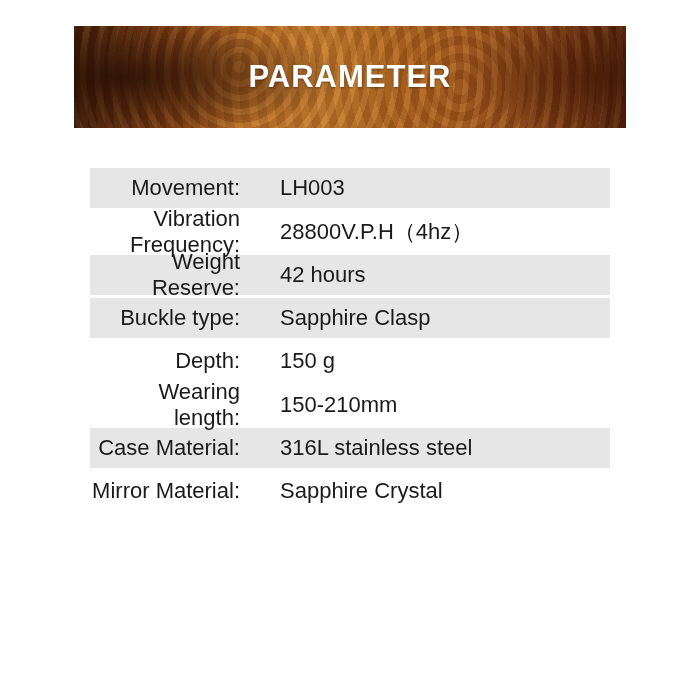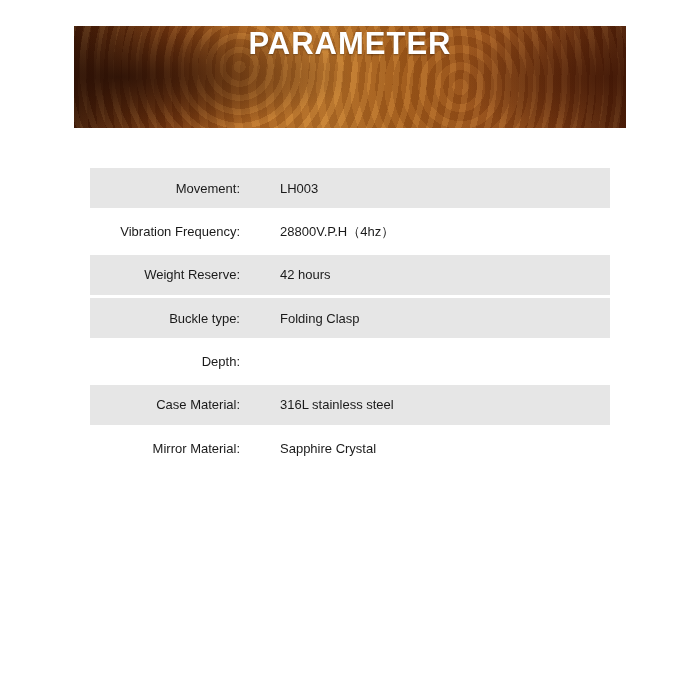--- a/index.html
+++ b/index.html
@@ -6,28 +6,28 @@
     body { width: 700px; height: 700px; position: relative; overflow: hidden;
            font-family: "Liberation Sans", sans-serif; }
     .banner {
       position: absolute; left: 74px; top: 26px; width: 552px; height: 102px;
       background:
         radial-gradient(ellipse 60% 80% at 8% 50%, rgba(40,15,5,0.85), rgba(40,15,5,0) 70%),
         radial-gradient(ellipse 40% 90% at 97% 50%, rgba(60,20,5,0.7), rgba(60,20,5,0) 70%),
         repeating-radial-gradient(circle at 30% 40%, rgba(255,200,120,0.10) 0 6px, rgba(80,30,5,0.12) 6px 14px),
         repeating-radial-gradient(circle at 70% 60%, rgba(255,190,110,0.08) 0 8px, rgba(70,25,5,0.10) 8px 17px),
         linear-gradient(90deg, #3a1807 0%, #7a3a10 18%, #b86e25 32%, #c07a2c 45%, #a8601c 60%, #9a521a 75%, #7a3a12 88%, #4a1d08 100%);
-      display: flex; justify-content: center;
+      display: flex; align-items: center; justify-content: center;
     }
     .banner-title {
       color: #ffffff; font-weight: bold; font-size: 31px; letter-spacing: 1px;
       text-shadow: 0 1px 2px rgba(0,0,0,0.35);
     }
     .table { position: absolute; left: 90px; top: 165px; width: 520px; }
-    .row { height: 46.6px; display: flex; align-items: center; font-size: 13px; color: #1a1a1a; }
+    .row { height: 46.6px; display: flex; align-items: center; font-size: 22px; color: #1a1a1a; }
     .row.shaded { background: #e6e6e6; height: 40px; margin: 3.3px 0; }
     .row.plain { height: 40px; margin: 3.3px 0; justify-content: space-between; }
     .label { width: 190px; text-align: right; padding-right: 40px; box-sizing: border-box; }
     .value { flex: 1; padding-left: 0; }
   </style>
 </head>
 <body>
 
 <div class="banner">
   <span class="banner-title">PARAMETER</span>
@@ -41,24 +41,29 @@
   <div class="row plain">
     <span class="label">Vibration Frequency:</span>
     <span class="value">28800V.P.H（4hz）</span>
   </div>
   <div class="row shaded">
     <span class="label">Weight Reserve:</span>
     <span class="value">42 hours</span>
   </div>
   <div class="row shaded">
     <span class="label">Buckle type:</span>
-    <span class="value">Folding Clasp</span>
+    <span class="value">Sapphire Clasp</span>
   </div>
   <div class="row plain">
     <span class="label">Depth:</span>
+    <span class="value">150 g</span>
+  </div>
+  <div class="row plain">
+    <span class="label">Wearing length:</span>
+    <span class="value">150-210mm</span>
   </div>
   <div class="row shaded">
     <span class="label">Case Material:</span>
     <span class="value">316L stainless steel</span>
   </div>
   <div class="row plain">
     <span class="label">Mirror Material:</span>
     <span class="value">Sapphire Crystal</span>
   </div>
 </div>

